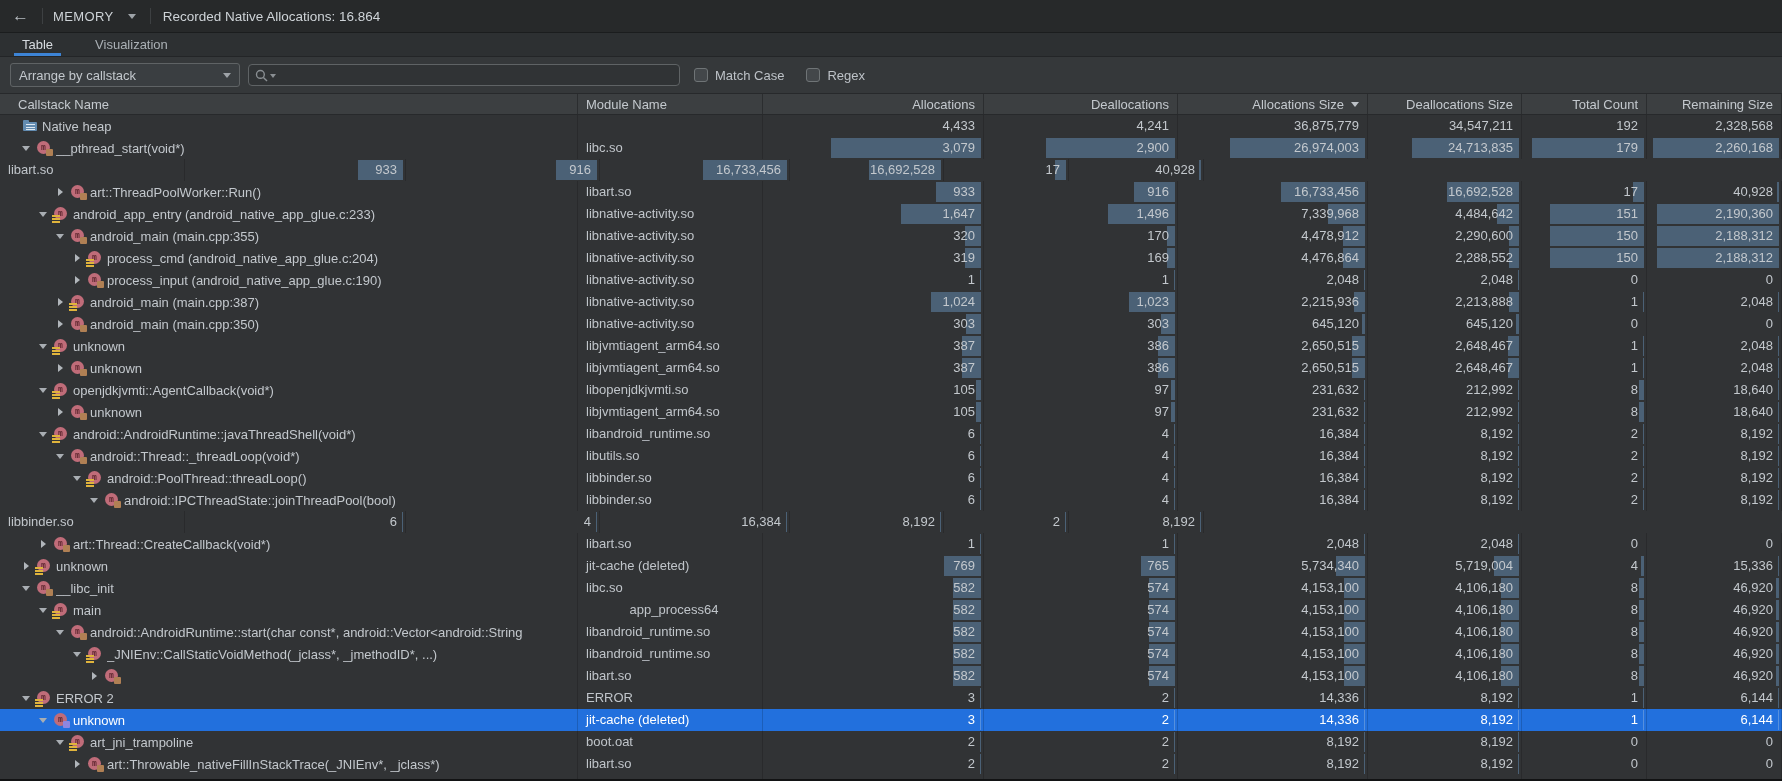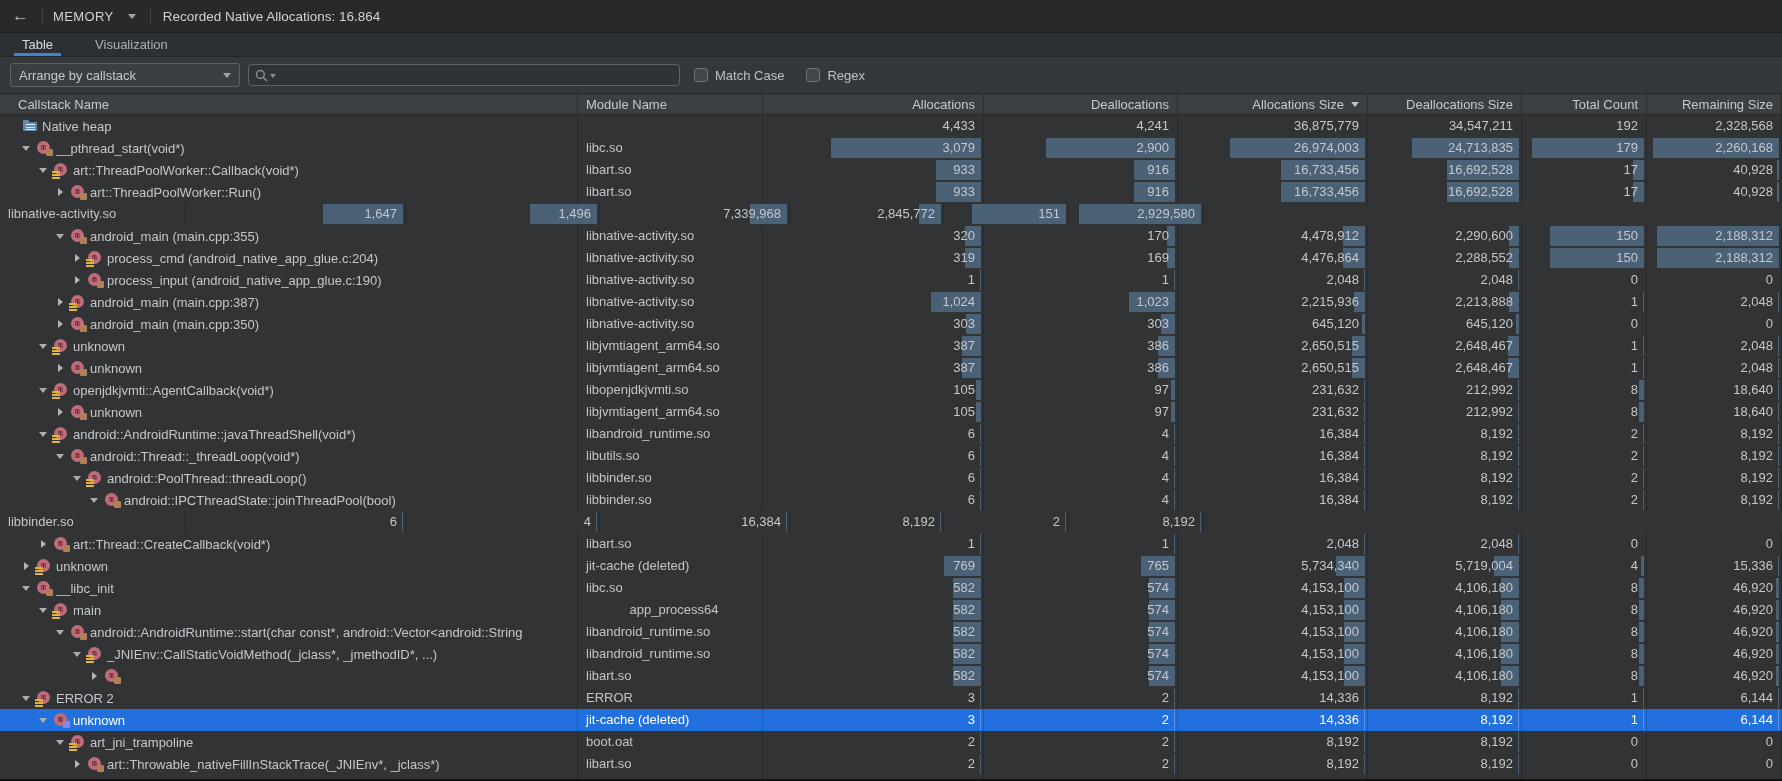--- a/index.html
+++ b/index.html
@@ -254,28 +254,20 @@
         <div class="cell num" style="width: 125px;">
           <span class="bar" style="width: 112px;"></span>
           <span class="val">179</span>
         </div>
         <div class="cell num" style="width: 135px;">
           <span class="bar" style="width: 126px;"></span>
           <span class="val">2,260,168</span>
         </div>
       </div>
       <div class="trow">
-        <div class="cell tree" style="width: 578px;">
-          <span class="indent" style="width: 39px;"></span>
-          <span class="tri exp"></span>
-          <span class="ic ic-method">
-            <span class="badge badge-lines"></span>
-          </span>
-          <span class="label">art::ThreadPoolWorker::Callback(void*)</span>
-        </div>
         <div class="cell module" style="width: 185px;">libart.so</div>
         <div class="cell num" style="width: 221px;">
           <span class="bar" style="width: 45px;"></span>
           <span class="val">933</span>
         </div>
         <div class="cell num" style="width: 194px;">
           <span class="bar" style="width: 41px;"></span>
           <span class="val">916</span>
         </div>
         <div class="cell num" style="width: 190px;">
@@ -324,44 +316,52 @@
         <div class="cell num" style="width: 125px;">
           <span class="bar" style="width: 11px;"></span>
           <span class="val">17</span>
         </div>
         <div class="cell num" style="width: 135px;">
           <span class="bar" style="width: 2px;"></span>
           <span class="val">40,928</span>
         </div>
       </div>
       <div class="trow">
+        <div class="cell tree" style="width: 578px;">
+          <span class="indent" style="width: 39px;"></span>
+          <span class="tri exp"></span>
+          <span class="ic ic-method">
+            <span class="badge badge-lines"></span>
+          </span>
+          <span class="label">android_app_entry (android_native_app_glue.c:233)</span>
+        </div>
         <div class="cell module" style="width: 185px;">libnative-activity.so</div>
         <div class="cell num" style="width: 221px;">
           <span class="bar" style="width: 80px;"></span>
           <span class="val">1,647</span>
         </div>
         <div class="cell num" style="width: 194px;">
           <span class="bar" style="width: 67px;"></span>
           <span class="val">1,496</span>
         </div>
         <div class="cell num" style="width: 190px;">
           <span class="bar" style="width: 37px;"></span>
           <span class="val">7,339,968</span>
         </div>
         <div class="cell num" style="width: 154px;">
           <span class="bar" style="width: 22px;"></span>
-          <span class="val">2,845,772</span>
+          <span class="val">4,484,642</span>
         </div>
         <div class="cell num" style="width: 125px;">
           <span class="bar" style="width: 94px;"></span>
           <span class="val">151</span>
         </div>
         <div class="cell num" style="width: 135px;">
           <span class="bar" style="width: 122px;"></span>
-          <span class="val">2,929,580</span>
+          <span class="val">2,190,360</span>
         </div>
       </div>
       <div class="trow">
         <div class="cell tree" style="width: 578px;">
           <span class="indent" style="width: 56px;"></span>
           <span class="tri exp"></span>
           <span class="ic ic-method">
             <span class="badge badge-square"></span>
           </span>
           <span class="label">android_main (main.cpp:355)</span>

